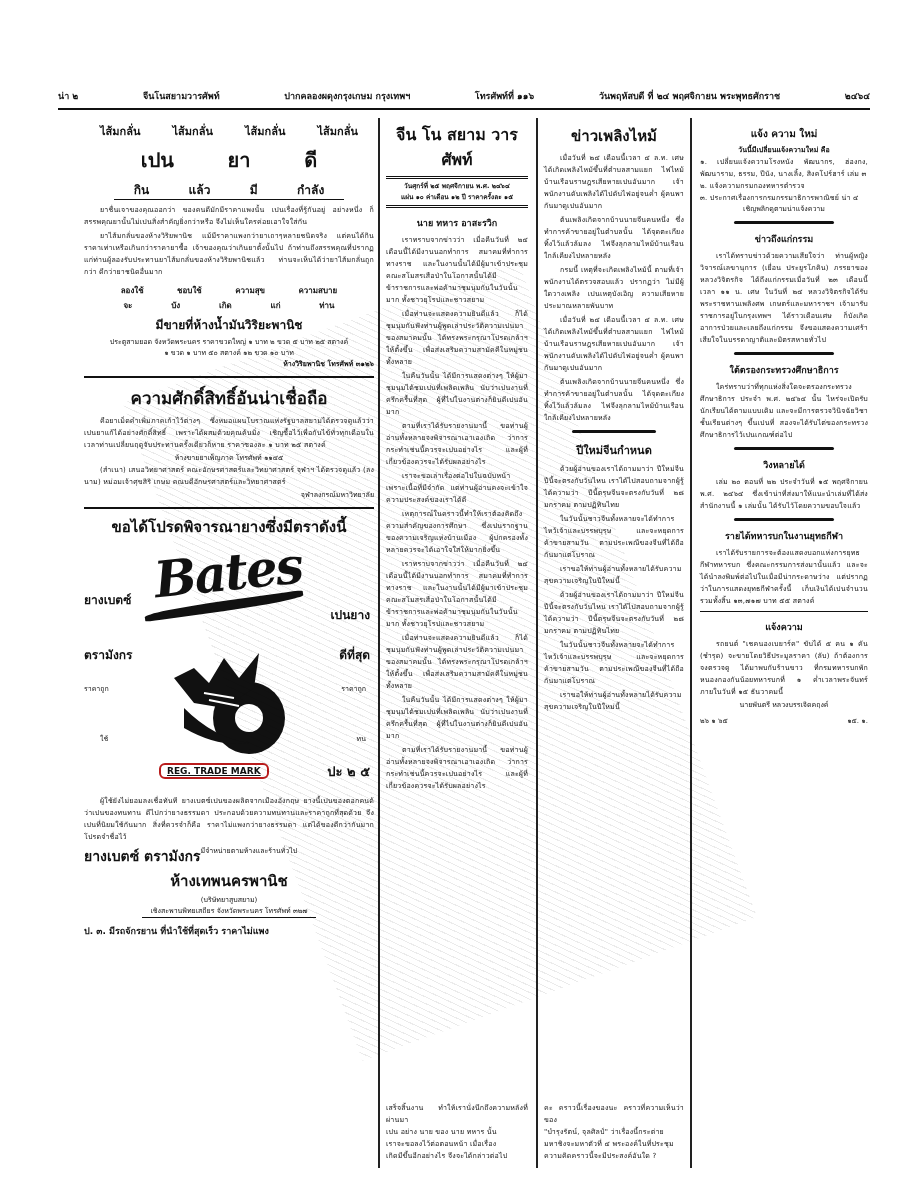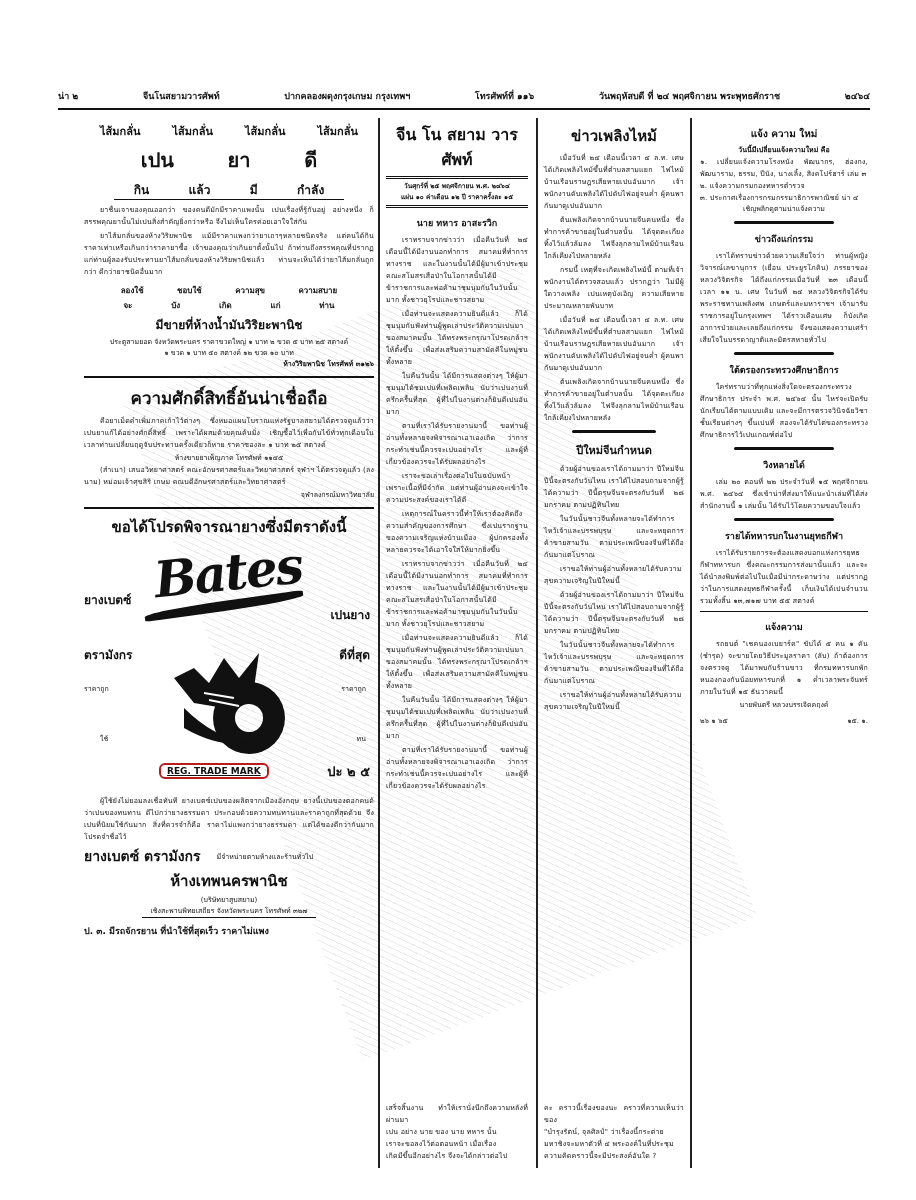--- a/index.html
+++ b/index.html
@@ -145,21 +145,21 @@
           <path d="M10 30 L30 20 L45 35 L60 10 L75 30 L95 5 L90 40 L60 60 L30 55 Z" fill="#111"></path>
           <path d="M20 60 Q50 90 85 95 Q55 100 20 80 Z" fill="#111"></path>
           <path d="M40 45 L70 50 M45 52 L75 58" stroke="#fff" stroke-width="2"></path>
         </svg>
         <div class="trade-mark">REG. TRADE MARK</div>
         <div class="logo-marks">ปะ ๒ ๕</div>
       </div>
       <div class="body-text" style="margin-top:-48px;">
         <p>ผู้ใช้ยังไม่ยอมลงเชื่อทันที ยางเบตซ์เปนของผลิตจากเมืองอังกฤษ ยางนี้เปนของตอกคนด้ว่าเปนของทนทาน ดีไปกว่ายางธรรมดา ประกอบด้วยความทนทานและราคาถูกที่สุดด้วย จึงเปนที่นิยมใช้กันมาก สิ่งที่ควรจำก็คือ ราคาไม่แพงกว่ายางธรรมดา แต่ได้ของดีกว่ากันมาก โปรดจำชื่อไว้</p>
       </div>
-      <div style="display:flex;align-items:center;gap:16px;">
+      <div style="display:flex;align-items:flex-start;gap:0;">
         <span class="brand-line">ยางเบตซ์ ตรามังกร</span>
         <span style="font-size:7px;">มีจำหน่ายตามห้างและร้านทั่วไป</span>
       </div>
       <div class="shop-name">ห้างเทพนครพานิช</div>
       <div class="small-center">(บริษัทยาสูบสยาม)</div>
       <div class="small-center" style="border-bottom:1px solid #111;width:60%;margin:0 auto;">เชิงสะพานพิทยเสถียร จังหวัดพระนคร โทรศัพท์ ๓๒๗</div>
       <div style="font-size:9px;font-weight:bold;margin-top:6px;">ป. ๓. มีรถจักรยาน ที่นำใช้ที่สุดเร็ว ราคาไม่แพง</div>
     </div>
   </div>
 

